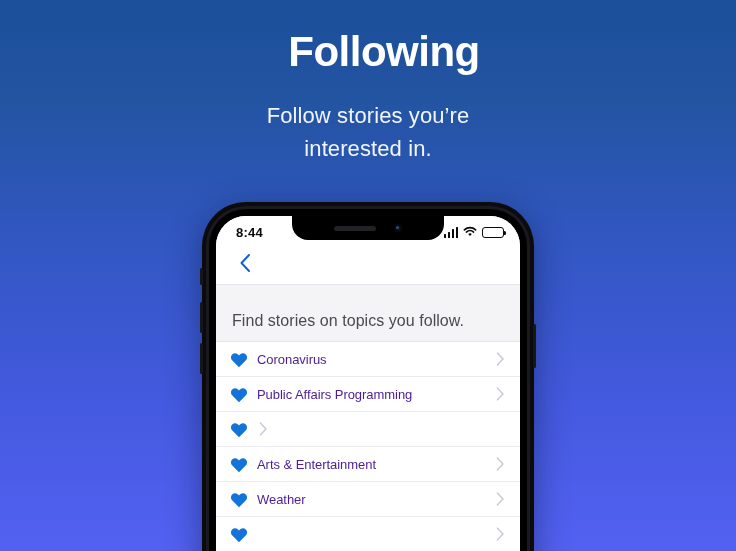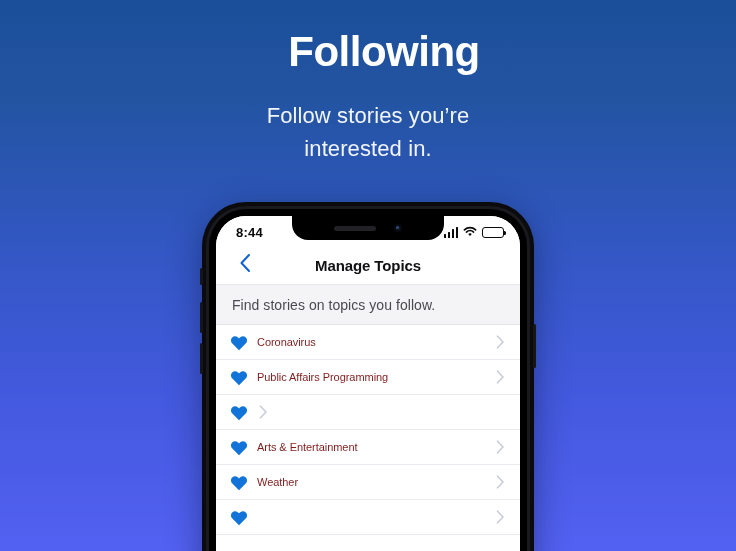--- a/index.html
+++ b/index.html
@@ -268,23 +268,24 @@
     letter-spacing: -0.1px;
   }
 
   
   .section-header {
     background: #f4f4f6;
     padding: 12px 16px 11px 16px;
     border-bottom: 1px solid #e4e4e9;
   }
   .section-header-text {
-    font-size: 14px;
+    font-size: 16px;
     color: #4a4a52;
     letter-spacing: 0.05px;
+    margin-top: 15px;
   }
 
   
   .topic-list {
     background: #ffffff;
   }
   .topic-row {
     height: 35px;
     display: flex;
     align-items: center;
@@ -296,22 +297,22 @@
     flex: 0 0 auto;
     width: 18px;
     height: 18px;
     display: flex;
     align-items: center;
     justify-content: center;
     margin-right: 9px;
   }
   .topic-label {
     flex: 1 1 auto;
-    font-size: 11px;
-    color: #7f1d1d;
+    font-size: 13px;
+    color: #4c1d95;
     letter-spacing: -0.05px;
     white-space: nowrap;
     overflow: hidden;
   }
   .row-chevron {
     flex: 0 0 auto;
     width: 12px;
     height: 12px;
     display: flex;
     align-items: center;
@@ -369,21 +370,20 @@
       </div>
 
       <div class="navbar">
         <div class="nav-back">
           <span>
             <svg width="12" height="20" viewBox="0 0 12 20" aria-hidden="true">
               <path d="M10 2 2.5 10 10 18" stroke="#0f62d6" stroke-width="2" fill="none" stroke-linecap="round" stroke-linejoin="round"></path>
             </svg>
           </span>
         </div>
-        <div class="nav-title">Manage Topics</div>
       </div>
 
       <div class="section-header">
         <div class="section-header-text">Find stories on topics you follow.</div>
       </div>
 
       <div class="topic-list">
 
         <div class="topic-row">
           <span class="heart-icon">

